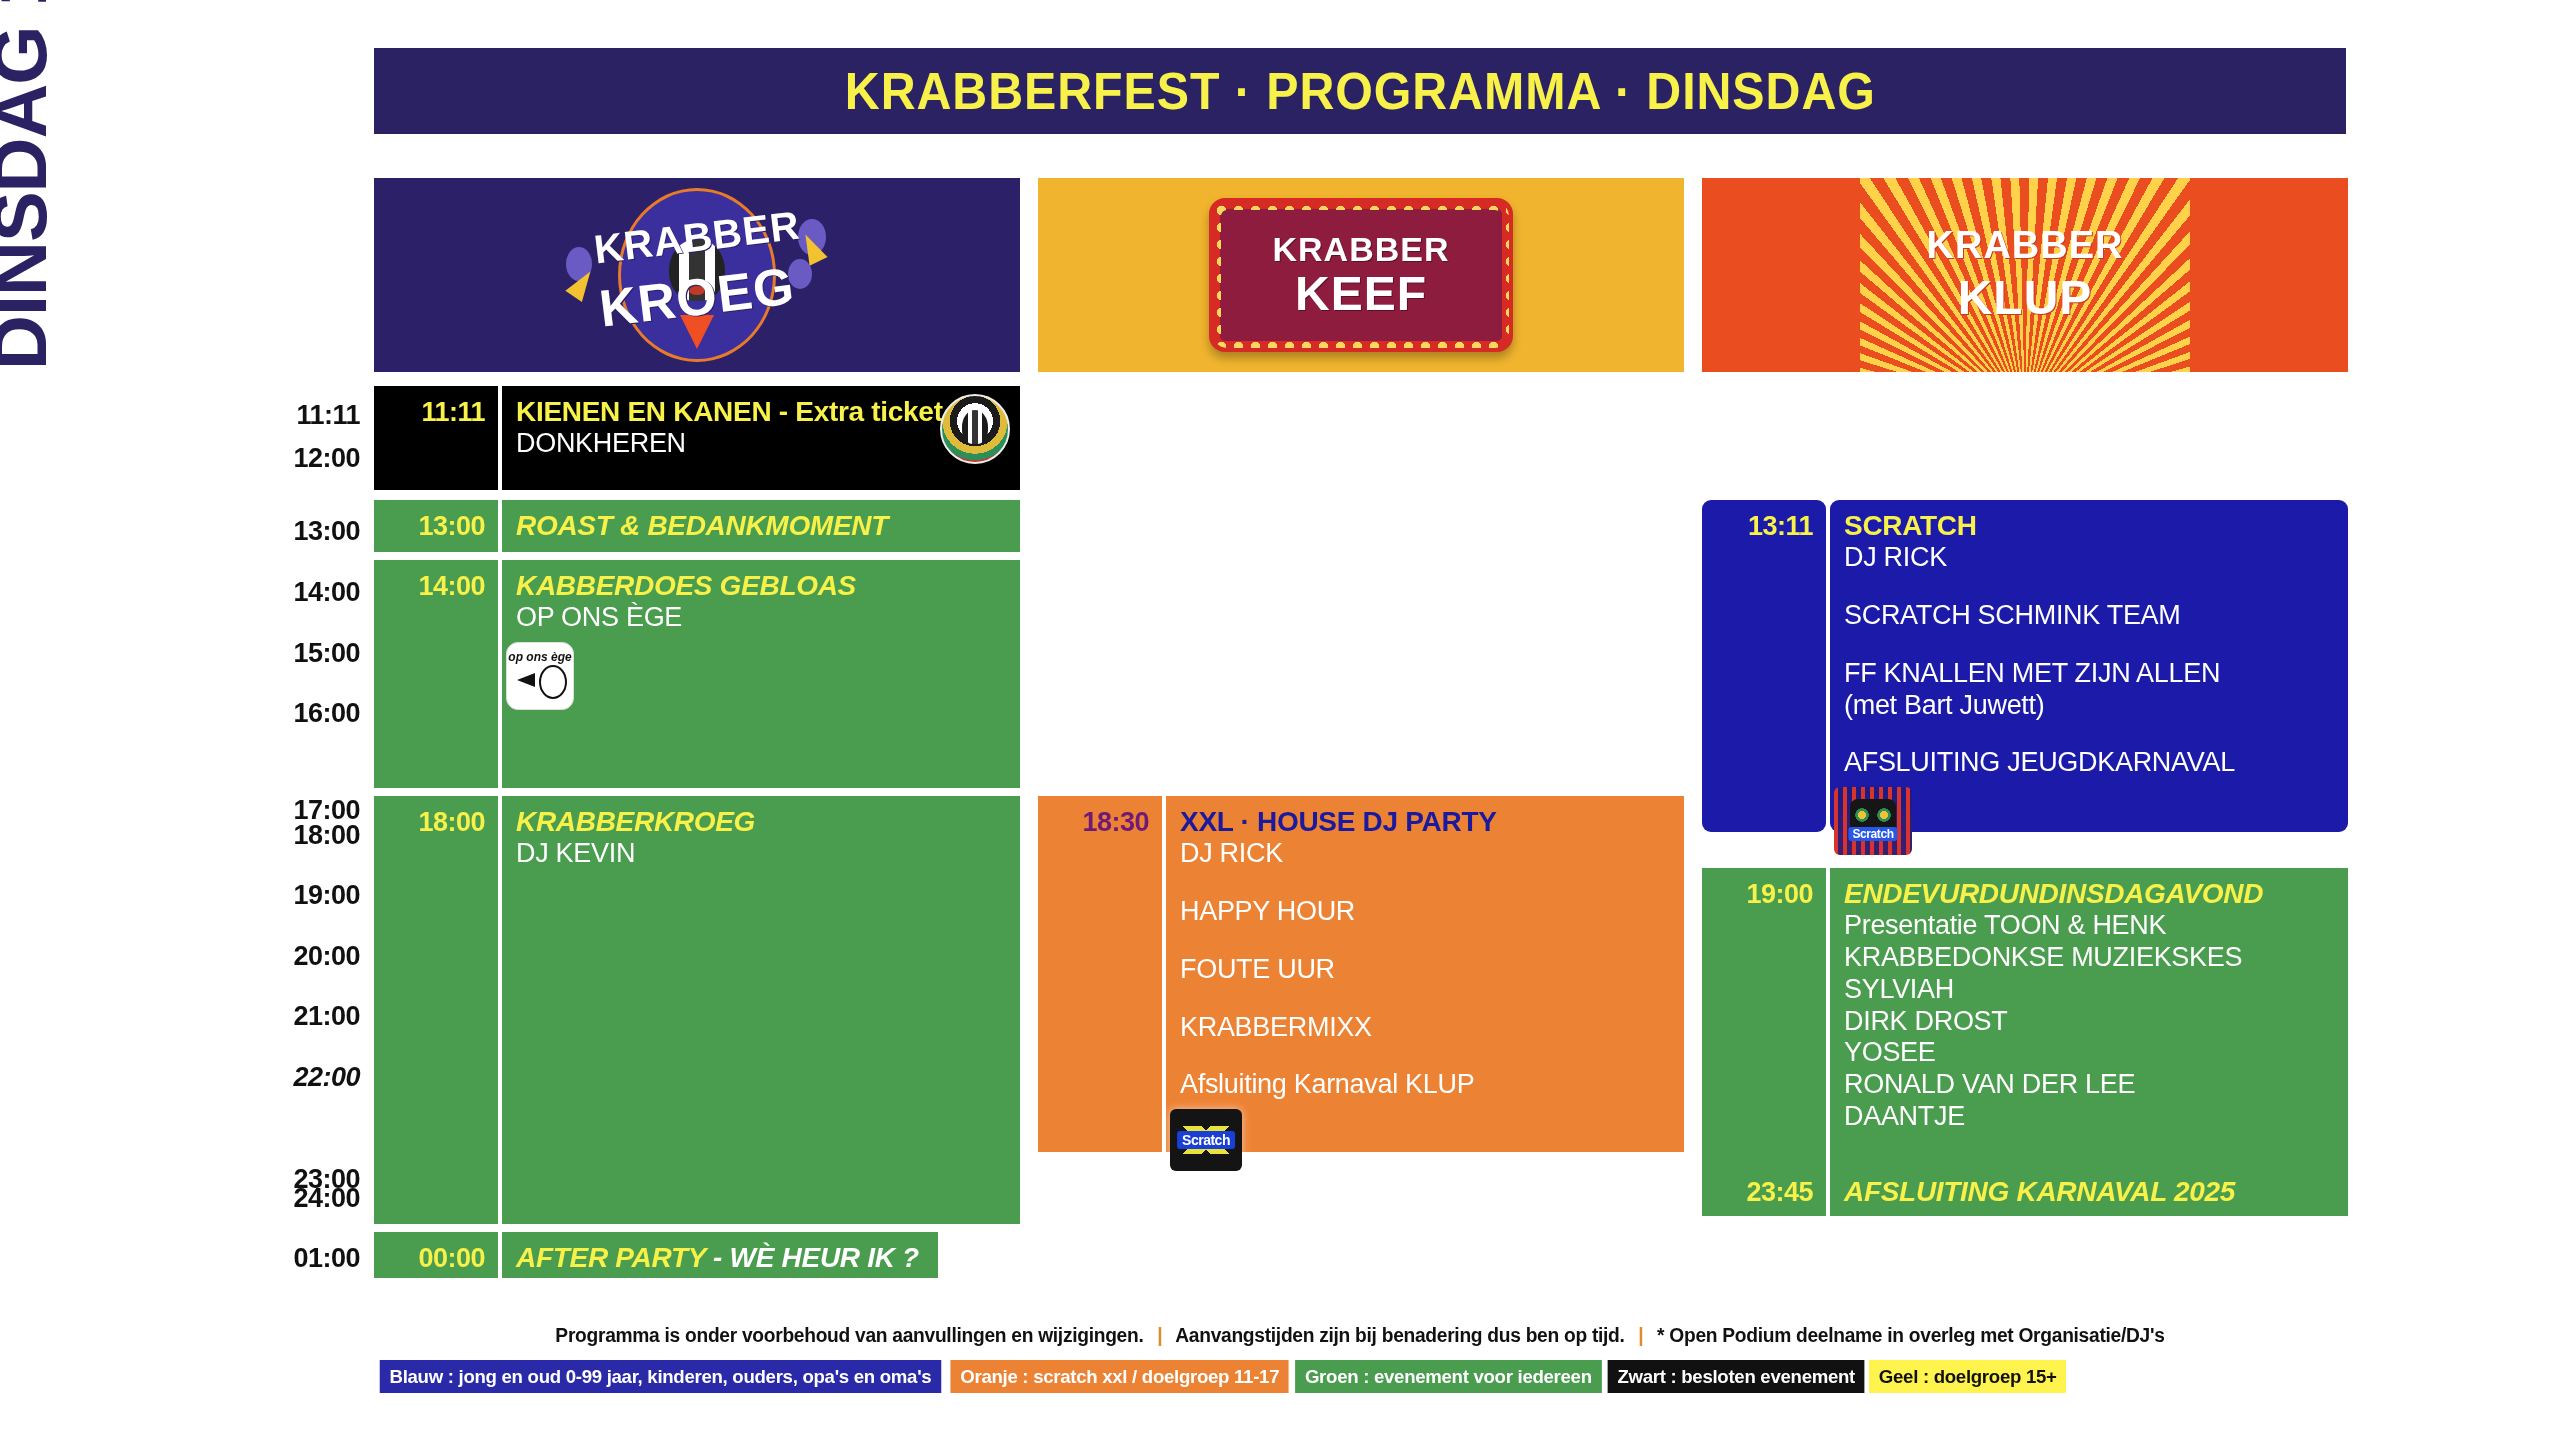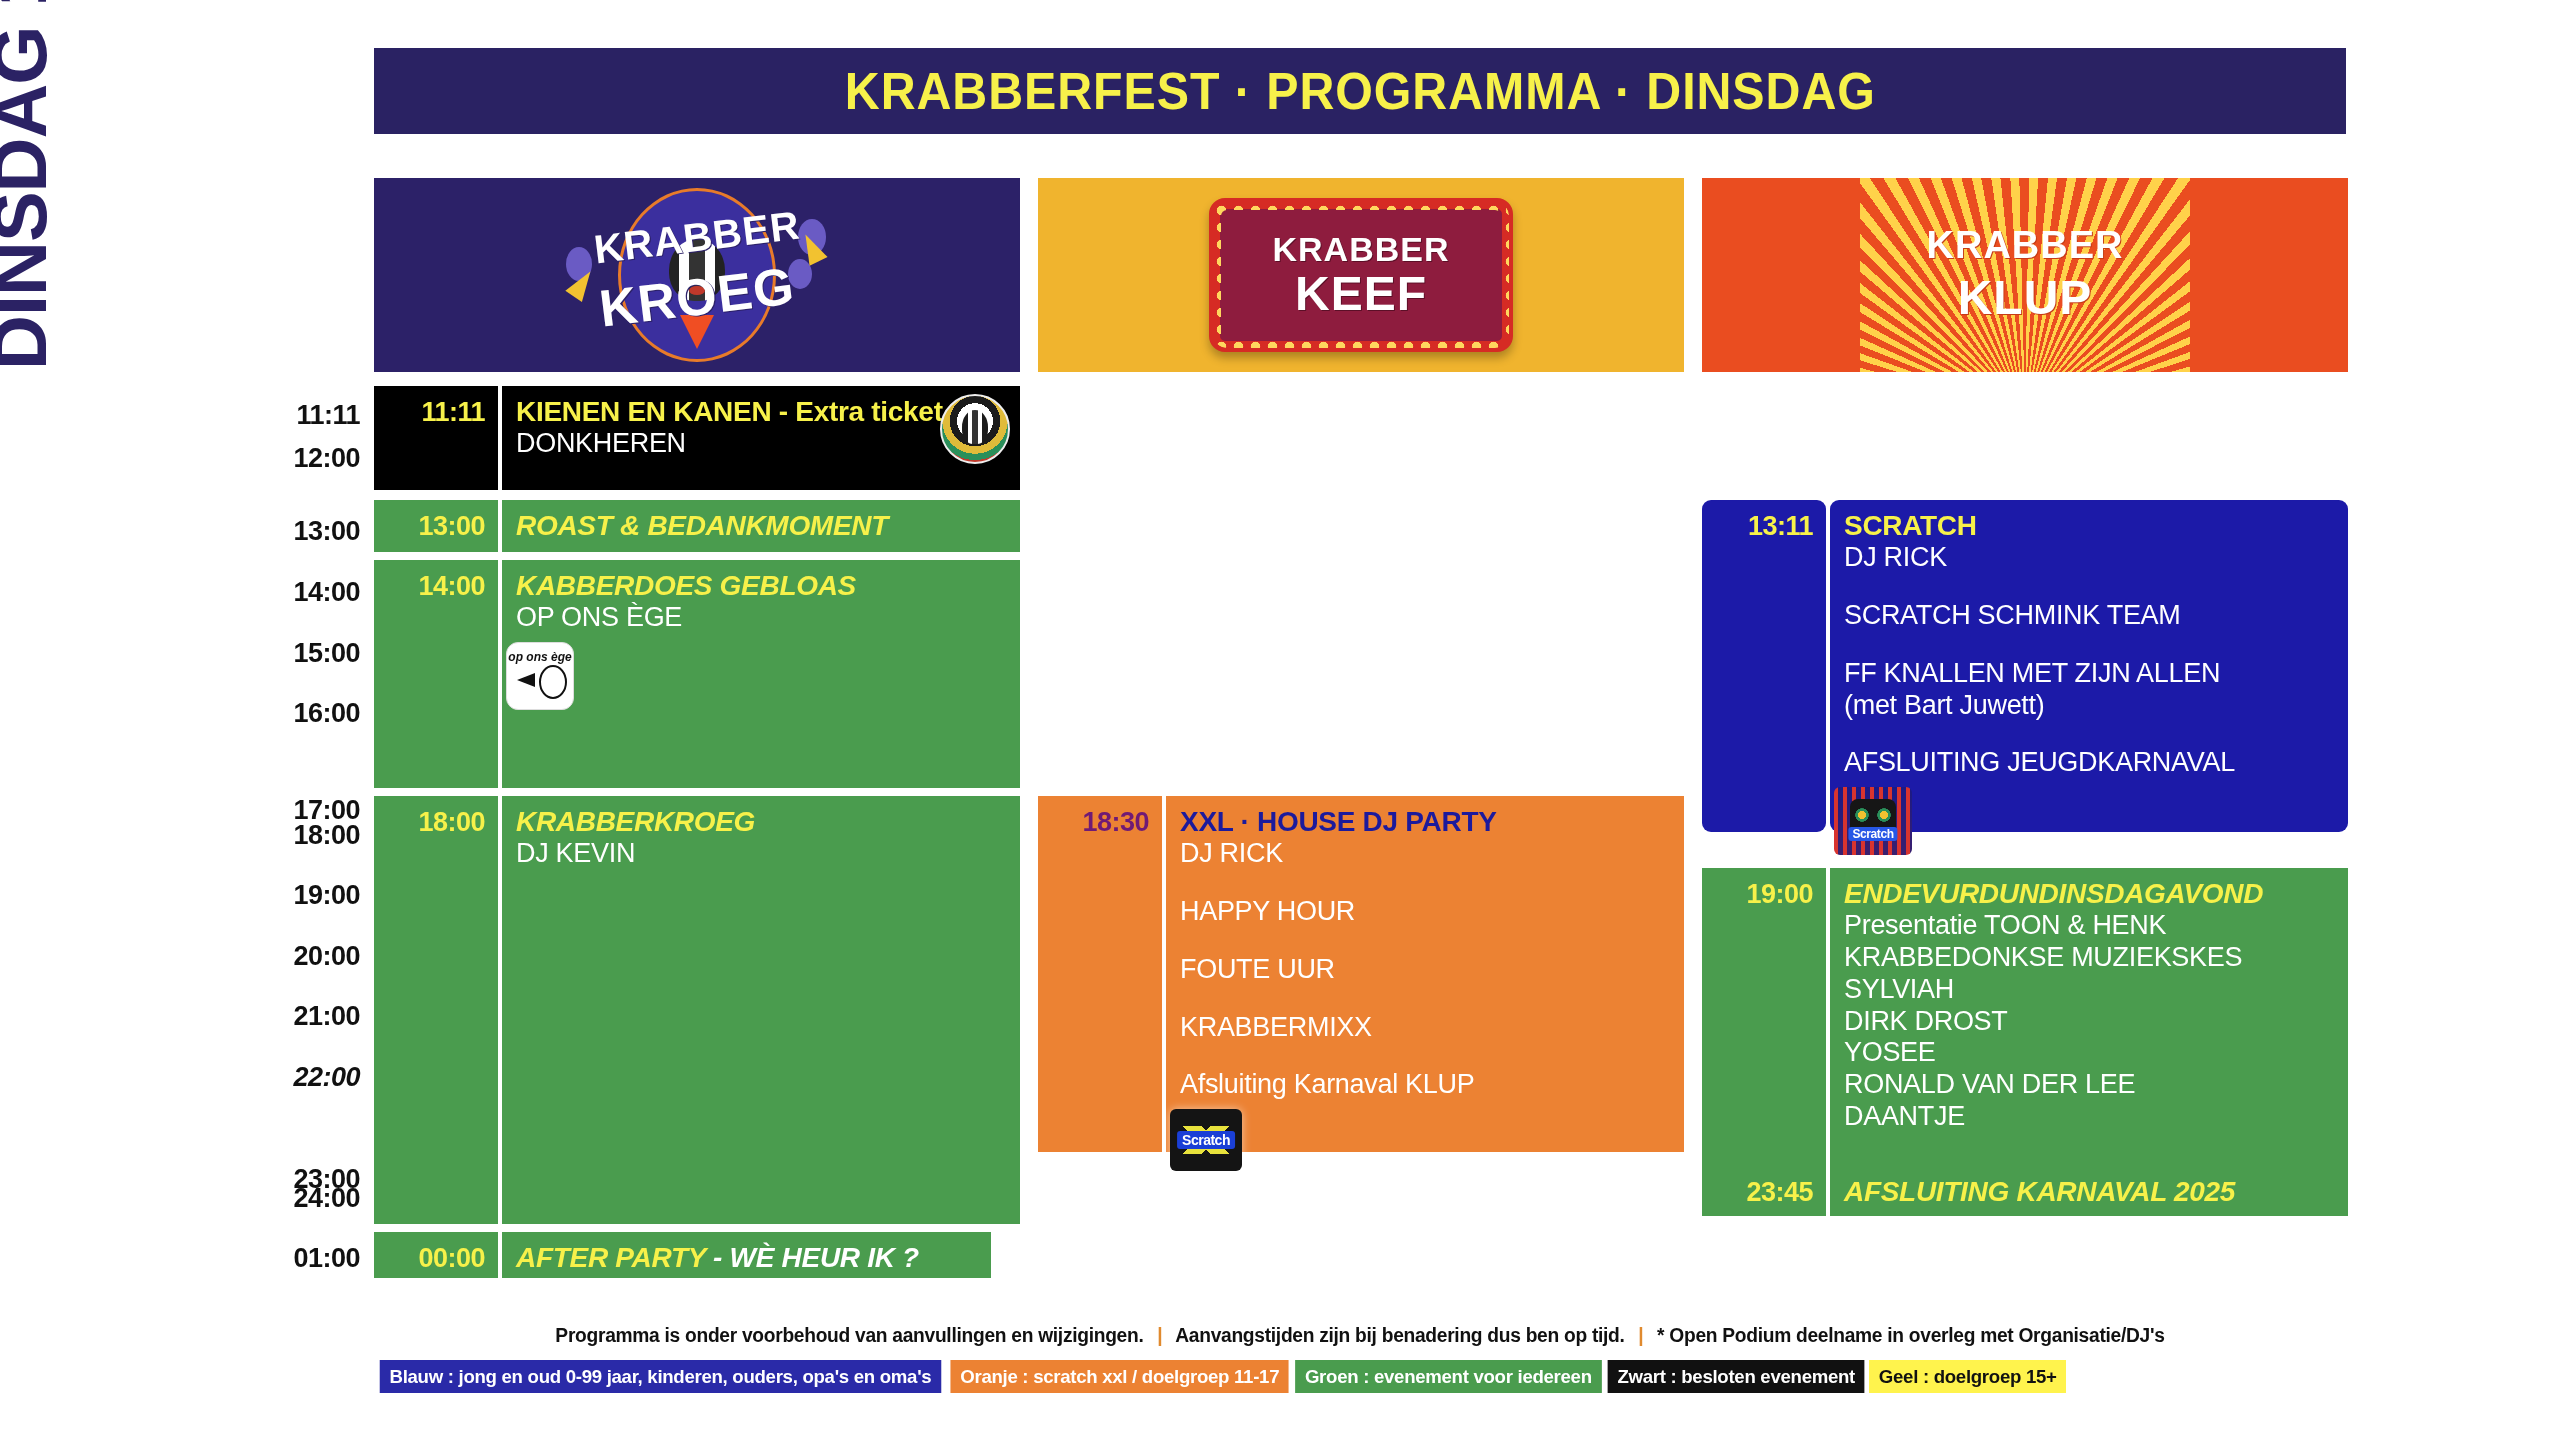--- a/index.html
+++ b/index.html
@@ -307,21 +307,21 @@
 <div class="blk c-green" style="left:374px;top:796px;width:646px;height:428px;">
   <div class="time-col">
     <span class="t">18:00</span>
   </div>
   <div class="body">
     <div class="ttl">KRABBERKROEG</div>
     <div class="sub">DJ KEVIN</div>
   </div>
 </div>
 
-<div class="blk c-green" style="left:374px;top:1232px;width:617px;height:46px;">
+<div class="blk c-green" style="left:374px;top:1232px;width:564px;height:46px;">
   <div class="time-col">
     <span class="t">00:00</span>
   </div>
   <div class="body">
     <div class="ttl"><span>AFTER PARTY</span><span class="wh"> - WÈ HEUR IK ?</span></div>
   </div>
 </div>
 
 <div class="blk c-orange" style="left:1038px;top:796px;width:646px;height:356px;">
   <div class="time-col">

